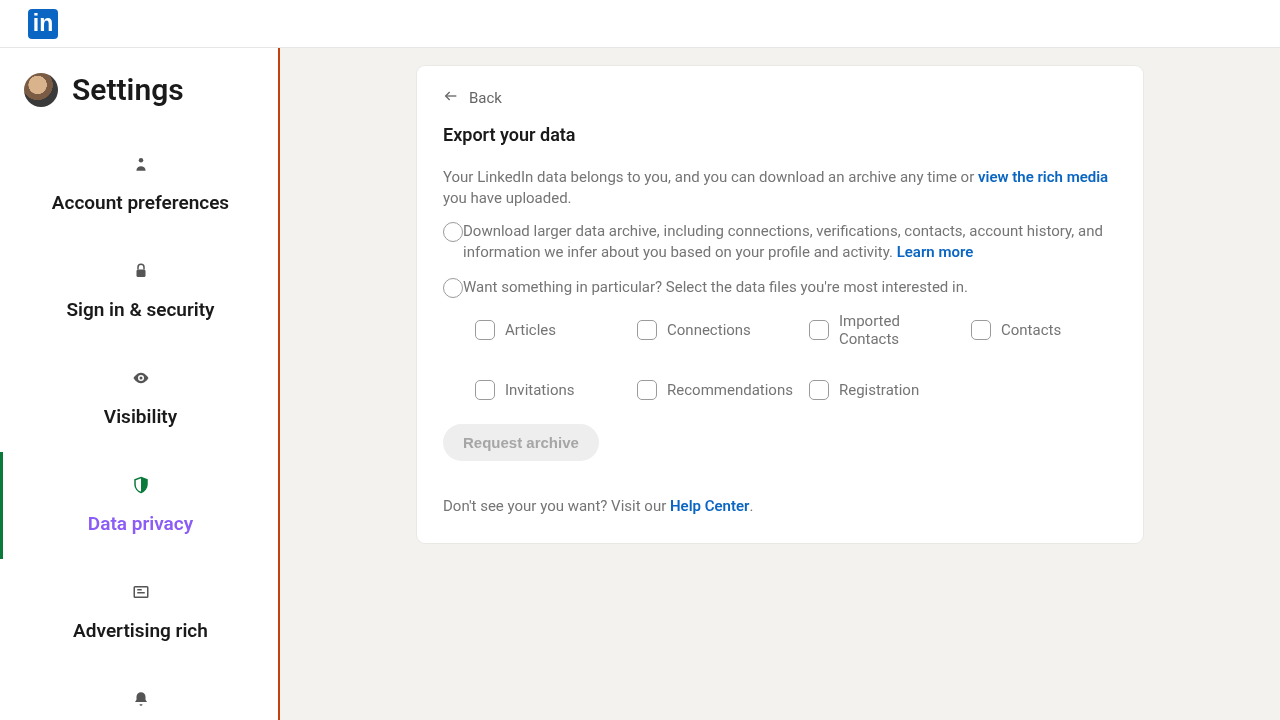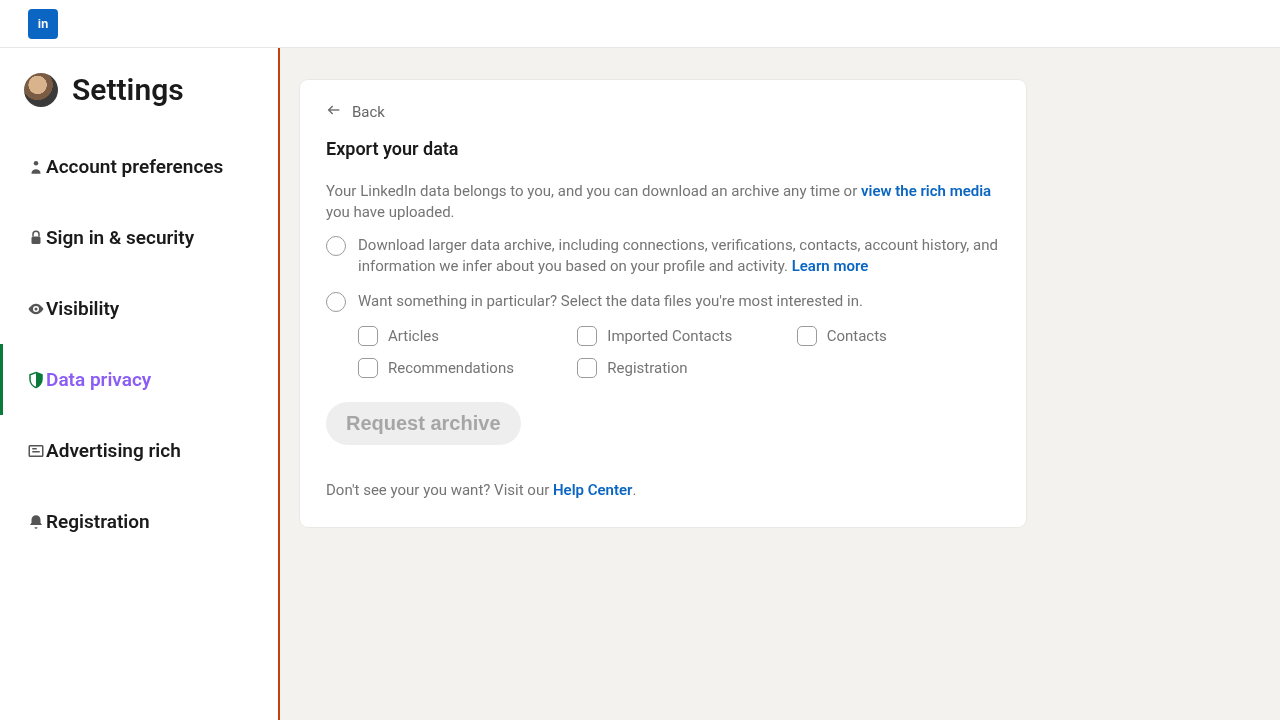--- a/index.html
+++ b/index.html
@@ -20,21 +20,21 @@
   .logo {
     width: 30px;
     height: 30px;
     background: #0a66c2;
     border-radius: 4px;
     color: #ffffff;
     font-weight: 700;
     display: flex;
     align-items: center;
     justify-content: center;
-    font-size: 12px;
+    font-size: 23px;
     font-family: Arial, sans-serif;
   }
   .layout {
     display: flex;
     height: calc(720px - 48px);
   }
   .sidebar {
     width: 280px;
     background: #ffffff;
     border-right: 2px solid #c2410c;
@@ -53,45 +53,46 @@
     background: radial-gradient(circle at 40% 35%, #d9b38c 0 30%, #7a5c45 31% 50%, #3a3a3a 51% 100%);
   }
   .settings-title {
     font-size: 30px;
     font-weight: 600;
     color: #1a1a1a;
   }
   .nav-item {
     display: flex;
     align-items: center;
-    gap: 1px;
+    gap: 18px;
     padding: 24px 24px;
     cursor: pointer;
     border-left: 3px solid transparent;
+    flex-direction: column;
   }
   .nav-item.active { border-left-color: #0a7a3b; }
   .nav-item.active .nav-label { color: #8b5cf6; }
   .nav-item.active .nav-icon { color: #0a7a3b; }
   .nav-icon {
     width: 18px; height: 18px;
     display: inline-flex;
     align-items: center; justify-content: center;
     color: #555;
   }
   .nav-label {
     font-size: 19px;
     font-weight: 600;
     color: #1a1a1a;
   }
   .main {
     flex: 1;
     background: #f3f2ef;
-    padding: 32px 20px;
-    display: flex;
-    justify-content: flex-start;
+    padding: 18px 20px;
+    display: flex;
+    justify-content: center;
     align-items: flex-start;
   }
   .card {
     width: 726px;
     background: #ffffff;
     border-radius: 8px;
     box-shadow: 0 0 0 1px rgba(0,0,0,0.04);
     padding: 22px 26px 28px 26px;
   }
   .back-row {
@@ -112,41 +113,41 @@
   }
   .card-desc {
     font-size: 15px;
     color: #757575;
     line-height: 1.4;
     margin-bottom: 12px;
   }
   .link { color: #0a66c2; font-weight: 600; cursor: pointer; }
   .radio-row {
     display: flex;
-    gap: 12px;
+    gap: 0;
     margin-bottom: 14px;
     align-items: flex-start;
   }
   .radio {
     flex-shrink: 0;
     width: 20px; height: 20px;
     border: 1.5px solid #9b9b9b;
     border-radius: 50%;
     margin-top: 1px;
     cursor: pointer;
   }
   .radio-label {
     font-size: 15px;
     color: #757575;
     line-height: 1.4;
   }
   .checkbox-grid {
     display: grid;
-    grid-template-columns: repeat(3, 1fr);
-    gap: 12px 16px;
+    grid-template-columns: repeat(4, 1fr);
+    gap: 32px 16px;
     padding-left: 32px;
     margin-top: 10px;
     margin-bottom: 24px;
   }
   .check-row {
     display: flex;
     align-items: center;
     gap: 10px;
   }
   .checkbox {
@@ -154,21 +155,21 @@
     border: 1.5px solid #9b9b9b;
     border-radius: 5px;
     cursor: pointer;
     flex-shrink: 0;
   }
   .check-label { font-size: 15px; color: #757575; }
   .request-btn {
     display: inline-block;
     background: #eeeeee;
     color: #a6a6a6;
-    font-size: 20px;
+    font-size: 15px;
     font-weight: 600;
     padding: 10px 20px;
     border-radius: 22px;
     border: none;
     cursor: not-allowed;
     margin-bottom: 36px;
   }
   .footer-text {
     font-size: 15px;
     color: #757575;
@@ -280,25 +281,33 @@
         <div class="radio-label">Want something in particular? Select the data files you're most interested in.</div>
       </div>
 
       <div class="checkbox-grid">
         <div class="check-row">
           <div class="checkbox"></div>
           <span class="check-label">Articles</span>
         </div>
         <div class="check-row">
           <div class="checkbox"></div>
+          <span class="check-label">Connections</span>
+        </div>
+        <div class="check-row">
+          <div class="checkbox"></div>
           <span class="check-label">Imported Contacts</span>
         </div>
         <div class="check-row">
           <div class="checkbox"></div>
           <span class="check-label">Contacts</span>
+        </div>
+        <div class="check-row">
+          <div class="checkbox"></div>
+          <span class="check-label">Invitations</span>
         </div>
         <div class="check-row">
           <div class="checkbox"></div>
           <span class="check-label">Recommendations</span>
         </div>
         <div class="check-row">
           <div class="checkbox"></div>
           <span class="check-label">Registration</span>
         </div>
       </div>

